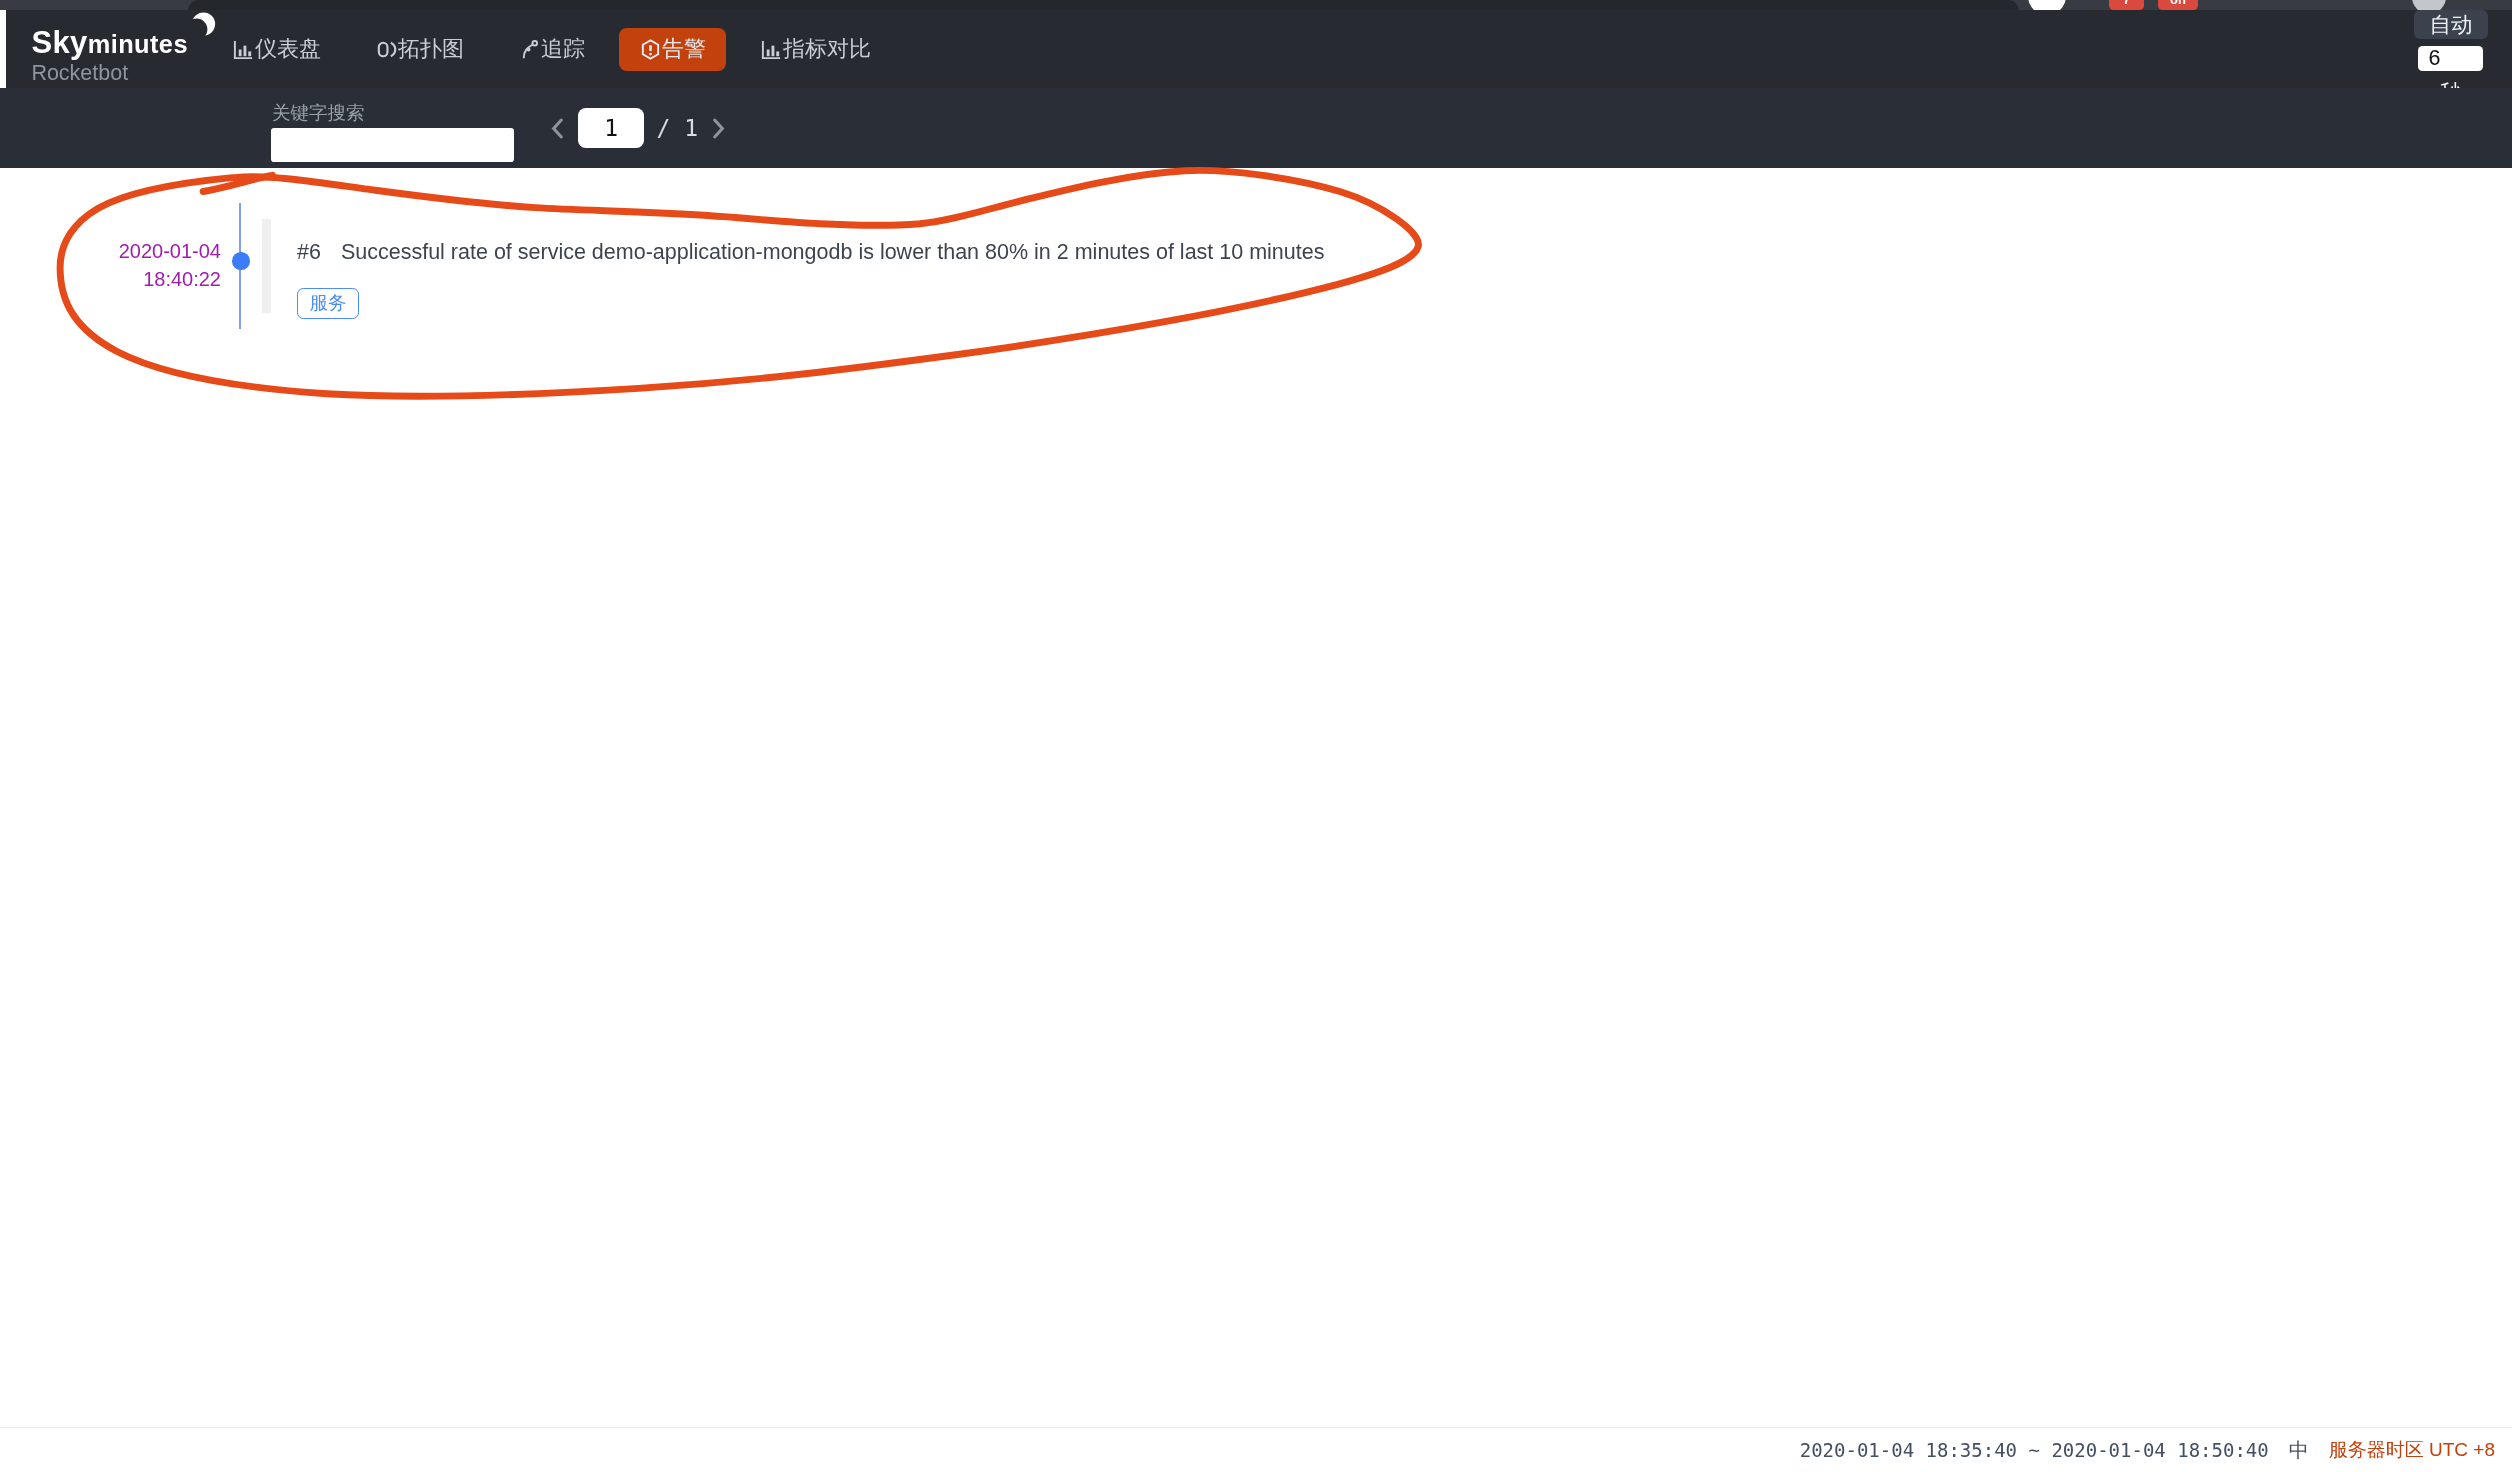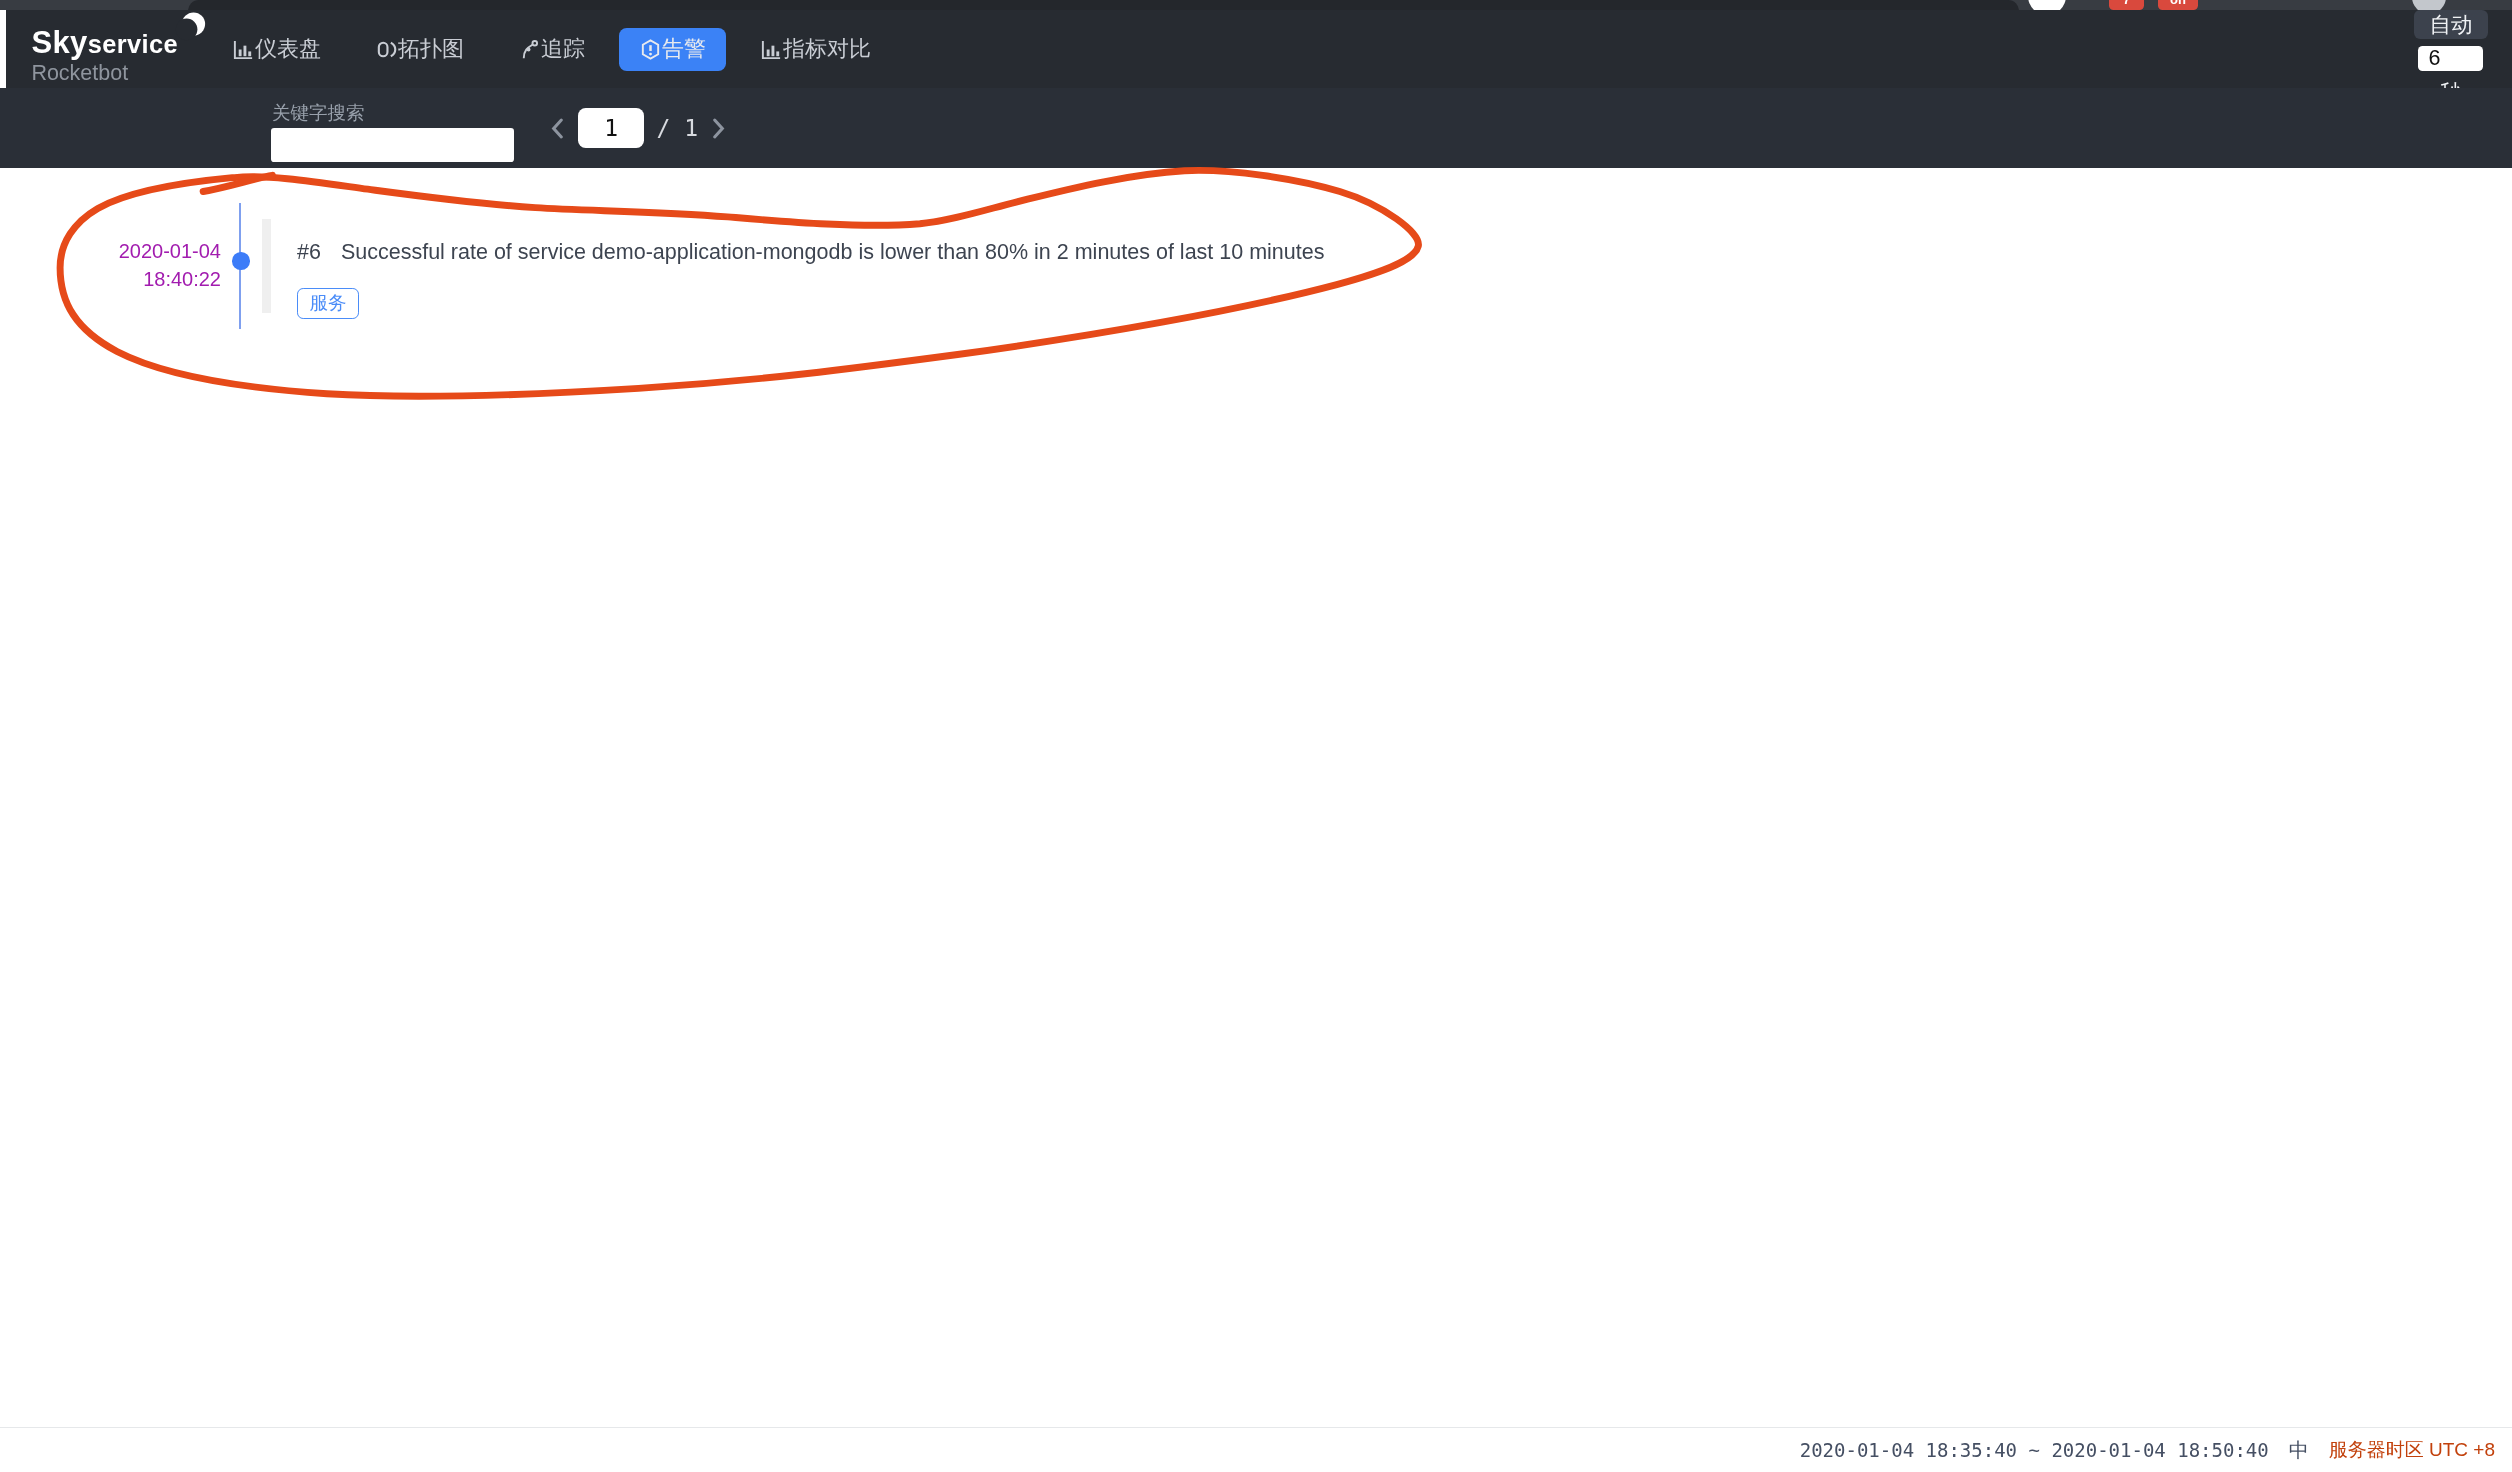--- a/index.html
+++ b/index.html
@@ -29,21 +29,21 @@
   .logo-sky { font-size:31px; font-weight:bold; letter-spacing:0.4px; }
   .logo-walking { font-size:25.4px; font-weight:bold; letter-spacing:0.4px; }
   .logo-moon { position:relative; top:-9.2px; left:-3.1px; }
   .logo-sub { font-size:21.5px; color:#8f959e; margin-top:0px; }
 
   .nav-items { position:absolute; left:206px; top:0; height:78px;
                display:flex; align-items:center; }
   .nav-item { display:flex; align-items:center; gap:0; height:43px;
               padding:0 20px; margin-right:14px; border-radius:7.7px;
               color:#c9cdd4; font-size:22px; cursor:pointer; }
-  .nav-item.selected { background:#3b82f6; color:#e8eaee; }
+  .nav-item.selected { background:#c2410c; color:#e8eaee; }
   .nav-icon { width:23px; height:23px; display:block; }
 
   .right-controls { position:absolute; right:14px; top:0; height:78px;
                     display:flex; align-items:center; gap:7px;flex-direction:column; }
   .btn-dark { background:#3c424d; color:#f0f2f5; font-size:21.5px; height:38px;
               border-radius:6.2px; display:flex; align-items:center; gap:7.7px;
               padding:0 15.4px; cursor:pointer; }
   .interval-input { width:65px; height:35px; border:none; border-radius:4.6px;
                     background:#ffffff; color:#111111; font-size:21.5px;
                     padding-left:10px; outline:none; font-family:"Liberation Sans",sans-serif; }
@@ -110,21 +110,21 @@
   <div class="strip-circle-white"></div>
   <div class="strip-badge badge-7">7</div>
   <div class="strip-badge badge-on">on</div>
   <div class="strip-circle-gray"></div>
 </div>
 
 <div class="navbar">
   <div class="logo">
     <div class="logo-line1">
       <span class="logo-sky">Sky</span>
-        <span class="logo-walking">service</span>
+        <span class="logo-walking">minutes</span>
       <svg class="logo-moon" width="34" height="37" viewBox="0 0 44 48">
         <circle cx="24" cy="22" r="15" fill="#ffffff"></circle>
         <circle cx="15" cy="29" r="14" fill="#272b31"></circle>
       </svg>
     </div>
     <div class="logo-sub">Rocketbot</div>
   </div>
 
   <div class="nav-items">
     <div class="nav-item">

